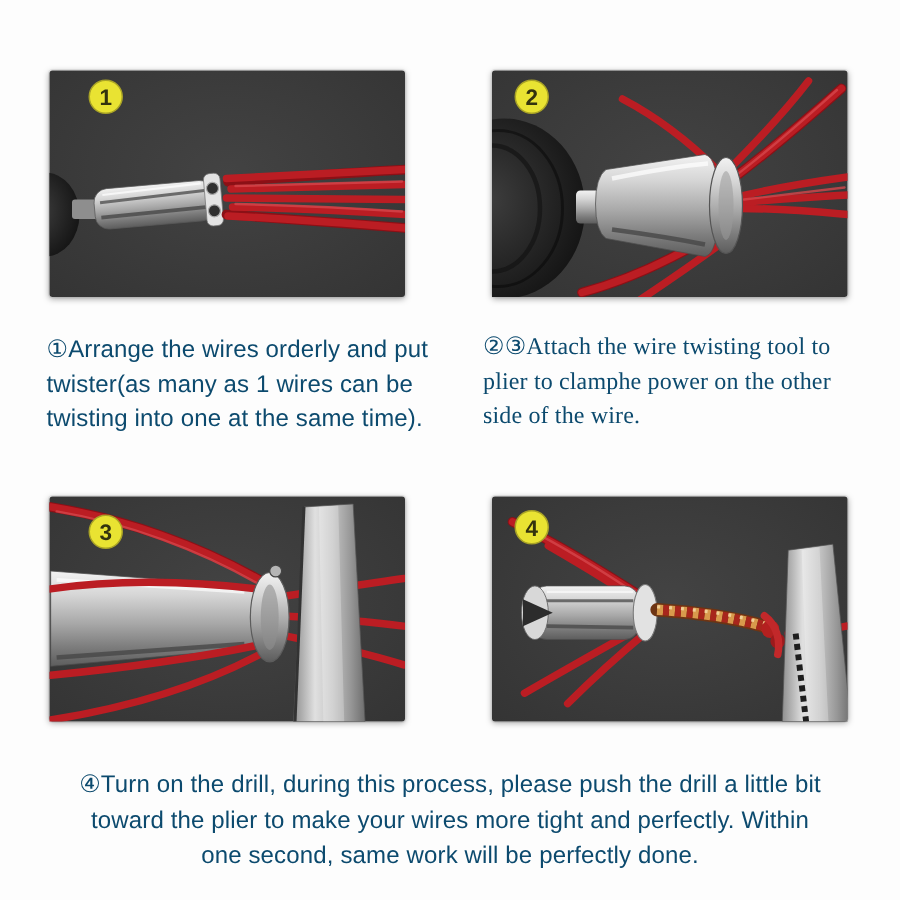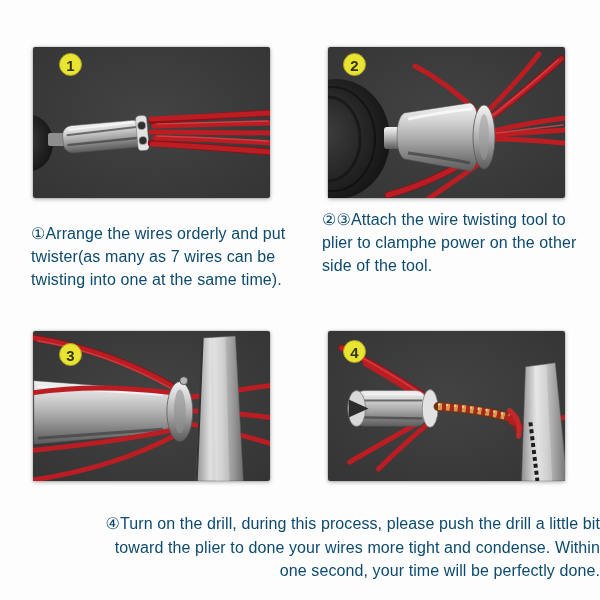--- a/index.html
+++ b/index.html
@@ -34,22 +34,22 @@
   .badge-p2{left:15px;top:6px;}
   .badge-p3{left:26px;top:12px;}
   .badge-p4{left:15px;top:9px;}
   .caption{
     position:absolute;
     font-size:16px;line-height:23px;
     color:#0c4a6e;
     letter-spacing:0.1px;
   }
   #cap-step1{left:31px;top:222px;width:292px;}
-  #cap-step23{left:322px;top:208px;width:272px;}
-  #cap-step4{left:0px;top:512px;width:600px;text-align:right;line-height:23.5px;}
+  #cap-step23{left:322px;top:220px;width:272px;font-family:Liberation Serif, serif;}
+  #cap-step4{left:0px;top:512px;width:600px;text-align:center;line-height:23.5px;}
   .wire{stroke:#bb1d23;stroke-width:5;fill:none;stroke-linecap:round;}
   .wire-dark{stroke:#8c1016;stroke-width:6.5;fill:none;stroke-linecap:round;}
   .wire-thin{stroke:#d6464b;stroke-width:1.6;fill:none;stroke-linecap:round;opacity:.8;}
 </style>
 </head>
 <body>
 
 <div class="page">
 
   <div class="panel" id="panel1">
@@ -131,28 +131,28 @@
         <path d="M80,106 C110,110 132,114 142,116" stroke="#474747" stroke-width="3" opacity="0.8" fill="none"></path>
         <ellipse cx="156" cy="90" rx="11" ry="32" fill="url(#gMetal)" stroke="#555" stroke-width="0.8"></ellipse>
         <ellipse cx="156" cy="90" rx="5" ry="23" fill="#9b9b9b" opacity="0.55"></ellipse>
       </g>
     </svg>
     <div class="badge badge-p2">2</div>
   </div>
 
   <div class="caption" id="cap-step1">
     <div>①Arrange the wires orderly and put</div>
-    <div>twister(as many as 7 wires can be</div>
+    <div>twister(as many as 1 wires can be</div>
     <div>twisting into one at the same time).</div>
   </div>
 
   <div class="caption" id="cap-step23">
     <div>②③Attach the wire twisting tool to</div>
     <div>plier to clamphe power on the other</div>
-    <div>side of the tool.</div>
+    <div>side of the wire.</div>
   </div>
 
   <div class="panel" id="panel3">
     <svg viewBox="0 0 237 151">
       <g>
         <path class="wire" d="M150,68 C190,62 215,58 237,55"></path>
         <path class="wire" d="M152,80 C190,82 215,84 237,87"></path>
         <path class="wire" d="M150,92 C190,100 215,106 237,113"></path>
       </g>
       <g>
@@ -215,17 +215,17 @@
         <polygon points="198,36 228,32 240,151 194,151" fill="url(#gMetalV)" stroke="#555" stroke-width="0.5"></polygon>
         <polygon points="207,36 219,34 225,151 211,151" fill="#ffffff" opacity="0.25"></polygon>
         <path d="M203,92 L210,151" stroke="#1e1e1e" stroke-width="4" stroke-dasharray="4 3" fill="none"></path>
       </g>
     </svg>
     <div class="badge badge-p4">4</div>
   </div>
 
   <div class="caption" id="cap-step4">
     <div>④Turn on the drill, during this process, please push the drill a little bit</div>
-    <div>toward the plier to done your wires more tight and condense. Within</div>
-    <div>one second, your time will be perfectly done.</div>
+    <div>toward the plier to make your wires more tight and perfectly. Within</div>
+    <div>one second, same work will be perfectly done.</div>
   </div>
 
 </div>
 
 </body></html>

